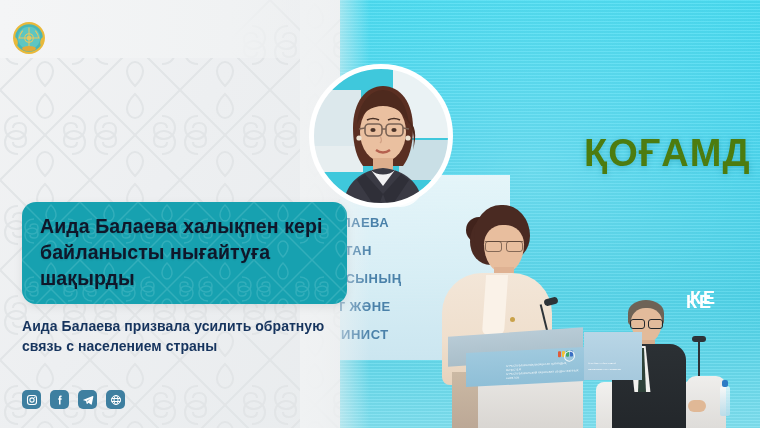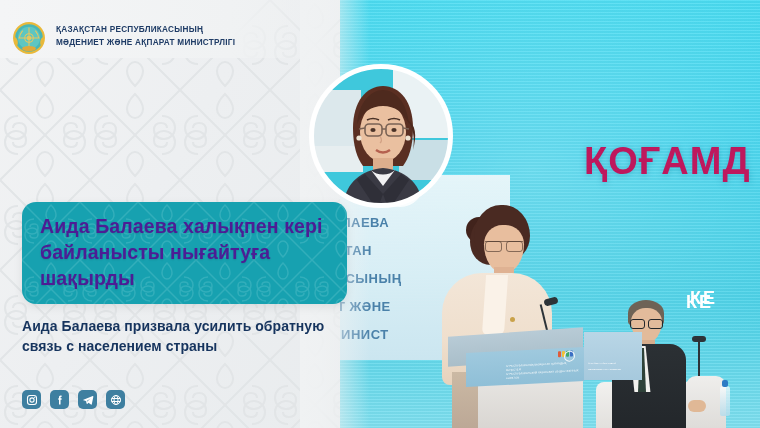--- a/index.html
+++ b/index.html
@@ -19,22 +19,22 @@
   }
   .led-scan{ position:absolute; inset:0;
         background:repeating-linear-gradient(180deg,
           rgba(255,255,255,.10) 0px, rgba(255,255,255,.10) 1px,
           rgba(0,0,0,.03) 1px, rgba(0,0,0,.03) 3px); }
   .led-vign{ position:absolute; inset:0;
         background:radial-gradient(ellipse 70% 80% at 70% 40%,
           rgba(255,255,255,.22), rgba(0,0,0,0) 65%); }
 
   
-  .screen-title{ position:absolute; left:584px; top:140px;
-      font-size:38px; font-weight:700; color:#be185d; letter-spacing:1px;
+  .screen-title{ position:absolute; left:584px; top:132px;
+      font-size:38px; font-weight:700; color:#4d7c0f; letter-spacing:1px;
       white-space:nowrap; text-shadow:0 1px 6px rgba(0,120,150,.35); }
   .screen-sub1{ position:absolute; left:655px; top:243px;
       font-size:18px; font-weight:700; color:#fff; letter-spacing:2px;
       white-space:nowrap; }
   .screen-sub2{ position:absolute; left:690px; top:288px;
       font-size:18px; font-weight:700; color:#fff; letter-spacing:2px;
       white-space:nowrap; }
 
   
   .back-banner{ position:absolute; left:300px; top:175px; width:210px; height:185px;
@@ -156,21 +156,21 @@
   .hdr-text{ position:absolute; left:56px; top:24px; }
   .hdr-line{ font-size:8.2px; font-weight:700; color:#1F3C66;
       letter-spacing:.25px; line-height:1.55; white-space:nowrap; }
 
   
   .banner{ position:absolute; left:22px; top:202px; width:325px; height:102px;
       background:#17A1B0; border-radius:14px;
       box-shadow:0 3px 10px rgba(0,0,0,.08); overflow:hidden; }
   .banner .bo{ position:absolute; inset:0; opacity:.5; }
   .banner-text{ position:absolute; left:18px; top:12px; width:292px;
-      font-size:19.5px; font-weight:700; color:#4c1d95; line-height:1.33;
+      font-size:19.5px; font-weight:700; color:#0f172a; line-height:1.33;
       letter-spacing:.1px; text-shadow:0 1px 2px rgba(0,0,0,.12); }
 
   
   .subtitle{ position:absolute; left:22px; top:317px; width:320px;
       font-size:14px; font-weight:700; color:#16345E; line-height:1.42;
       letter-spacing:.05px; }
 
   
   .socials{ position:absolute; left:22px; top:390px; display:flex; gap:9px; }
   .soc{ width:19px; height:19px; border-radius:5px; background:#3E7FA0;
@@ -289,24 +289,20 @@
         <circle cx="32" cy="32" r="3.4" fill="#E9C65C"></circle>
         <path d="M20 18c-4 5-6 10-6 14M44 18c4 5 6 10 6 14"></path>
       </g>
       <g fill="#E9B93A">
         <path d="M6 30c-2 6 0 12 4 16 2-6 1-12-4-16z"></path>
         <path d="M58 30c2 6 0 12-4 16-2-6-1-12 4-16z"></path>
         <path d="M24 48c4 4 12 4 16 0-5 3-11 3-16 0z"></path>
       </g>
       <ellipse cx="32" cy="52" rx="13" ry="5" fill="#E0A93A"></ellipse>
     </svg>
-    <div class="hdr-text">
-      <div class="hdr-line">ҚАЗАҚСТАН РЕСПУБЛИКАСЫНЫҢ</div>
-      <div class="hdr-line">МӘДЕНИЕТ ЖӘНЕ АҚПАРАТ МИНИСТРЛІГІ</div>
-    </div>
   </div>
 
   <svg style="position:absolute;left:307px;top:62px;width:148px;height:148px;" viewBox="0 0 148 148">
     <defs>
       <clipPath id="pc">
           <circle cx="74" cy="74" r="68"></circle>
         </clipPath>
     </defs>
     <circle cx="74" cy="74" r="71" fill="#FFFFFF"></circle>
     <g clip-path="url(#pc)">

